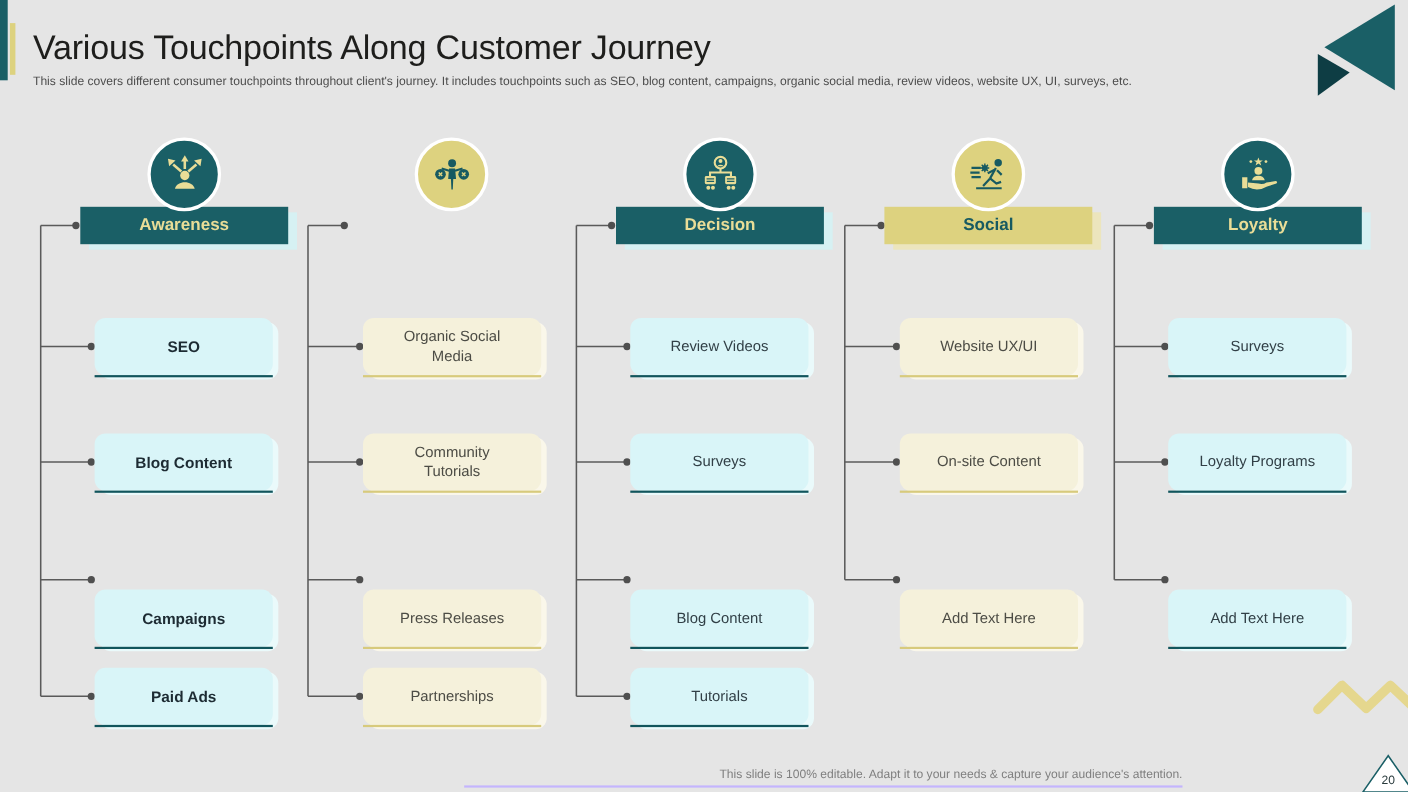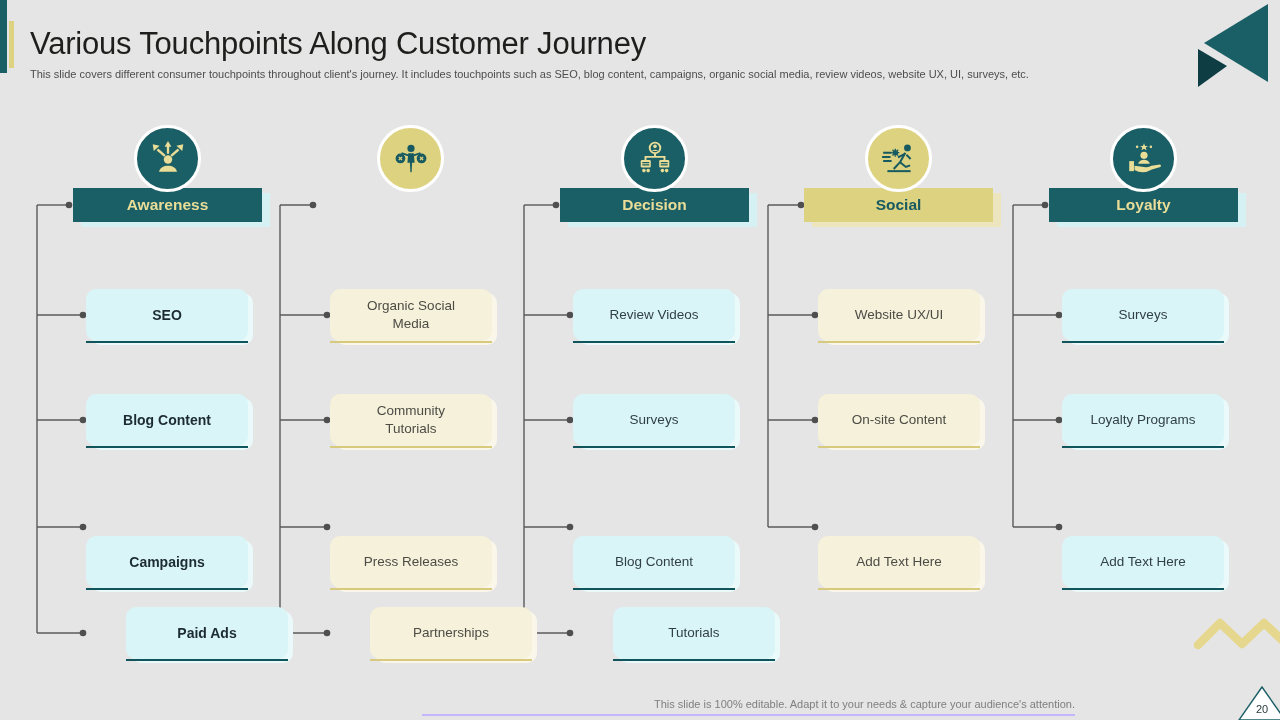--- a/index.html
+++ b/index.html
@@ -31,21 +31,21 @@
   
   .item{position:absolute;width:162px;height:52px;border-radius:10px;
     display:flex;align-items:center;justify-content:center;text-align:center;
     font-size:13.5px;padding:0 20px;box-sizing:border-box;line-height:1.35;z-index:2;}
   .item.cyan{background:#d9f5f8;color:#313f46;box-shadow:5px 4px 0 0 #eafafb;}
   .item.cream{background:#f5f1db;color:#4c4c45;box-shadow:5px 4px 0 0 #faf7ea;}
   .item.cyan::after{content:"";position:absolute;left:0;right:0;bottom:-2px;height:2px;background:#11555c;}
   .item.cream::after{content:"";position:absolute;left:0;right:0;bottom:-2px;height:2px;background:#d7ca7c;}
   .item.bold{font-weight:bold;font-size:14px;color:#1d2b33;}
   
-  .r1{top:289px;} .r2{top:394px;} .r3{top:501px;margin-top:35px;} .r4{top:607px;margin-left:40px;}
+  .r1{top:289px;} .r2{top:394px;} .r3{top:501px;margin-top:35px;} .r4{top:607px;}
   
   .c1h{left:73px;}   .c1c{left:134px;}   .c1b{left:86px;}
   .c2h{left:316px;}  .c2c{left:377px;}   .c2b{left:330px;}
   .c3h{left:560px;}  .c3c{left:621px;}   .c3b{left:573px;}
   .c4h{left:804px;}  .c4c{left:865px;}   .c4b{left:818px;}
   .c5h{left:1049px;} .c5c{left:1110px;}  .c5b{left:1062px;}
   
   .footer{position:absolute;left:422px;top:698px;width:653px;text-align:right;
     font-size:11px;color:#7f7f7f;padding-bottom:4px;border-bottom:2px solid #c4b5fd;}
   .zigzag{position:absolute;left:1190px;top:613px;}

